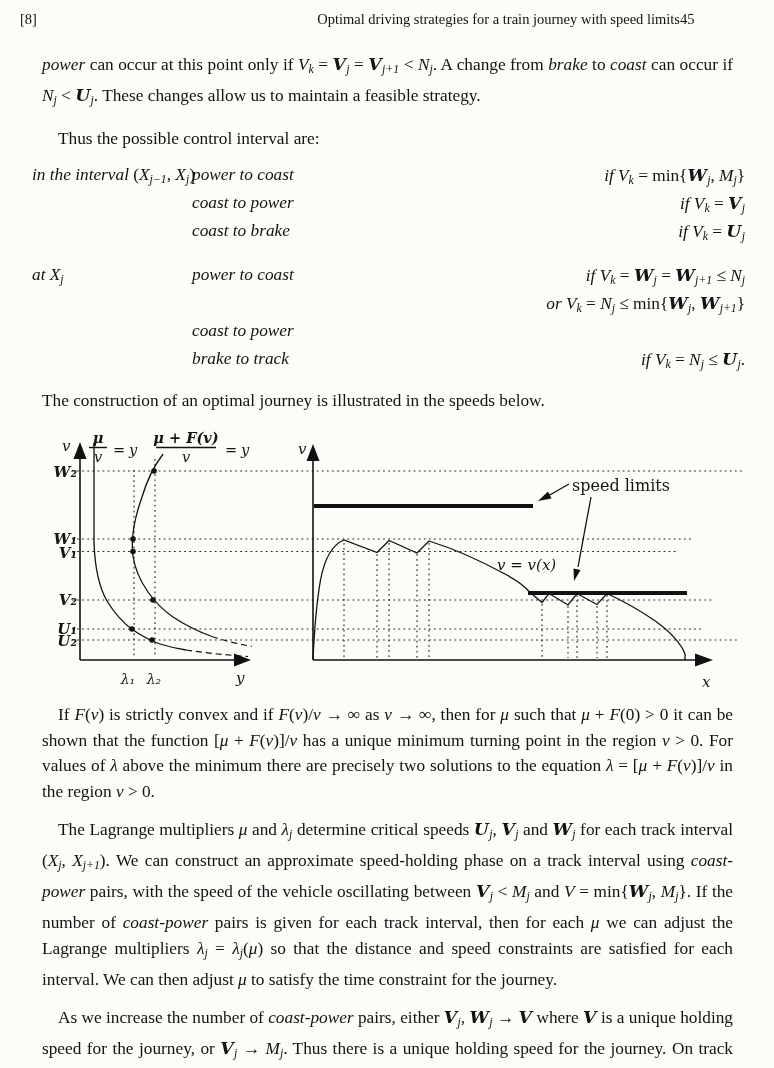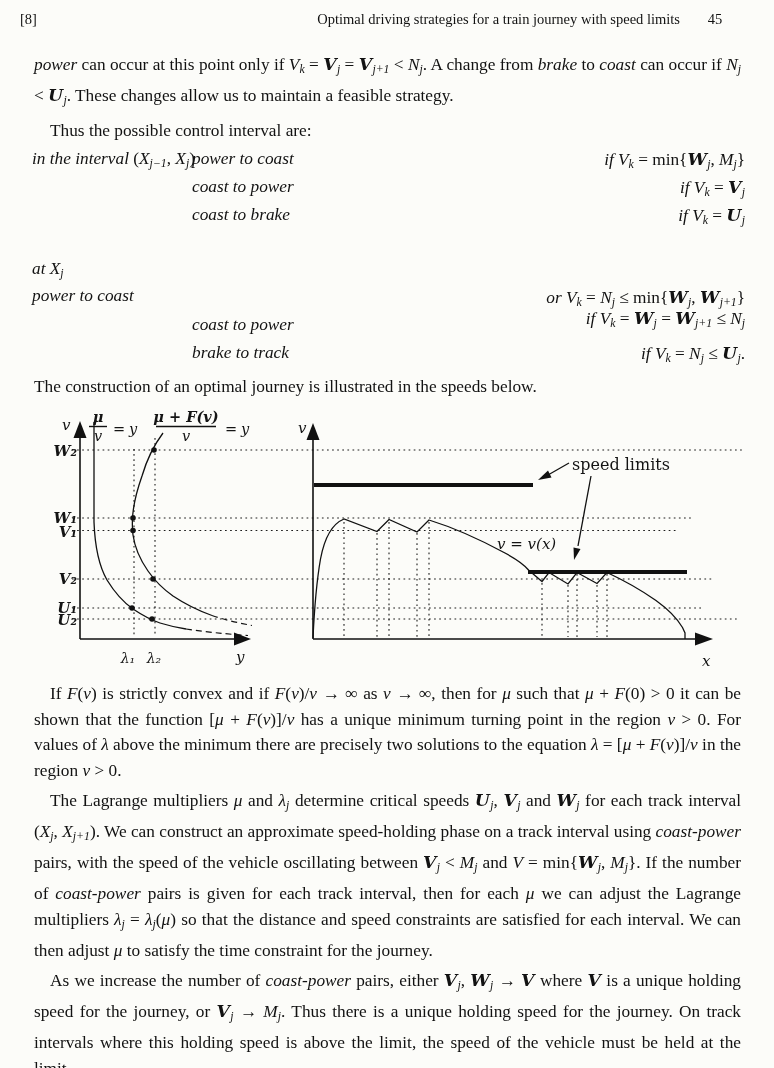--- a/index.html
+++ b/index.html
@@ -8,34 +8,34 @@
     background:#fcfcf9;color:#121212;box-sizing:border-box;
     font-family:"Liberation Serif","DejaVu Serif",serif;
     font-size:17.3px;line-height:25.8px;overflow:hidden;
   }
   .header{
     display:flex;align-items:baseline;
     padding:9px 24px 0 20px;font-size:14.5px;line-height:20px;
   }
   .header .ref{width:70px;flex:none;}
   .header .title{flex:1;text-align:right;}
-  .header .pageno{width:70px;flex:none;text-align:center;font-family:Liberation Serif, serif;}
+  .header .pageno{width:70px;flex:none;text-align:left;font-family:Liberation Serif, serif;}
   .body{padding:0 29px 0 30px;}
-  .para{margin:4px;text-align:justify;}
+  .para{margin:12px;text-align:justify;}
   .p1{margin-top:23px;}
   .indent{text-indent:16px;}
   
   .run-r{}
   .run-i{font-style:italic;}
   .run-c{font-style:italic;font-weight:700;font-family:"DejaVu Serif",serif;letter-spacing:.3px;}
   .run-u{font-style:italic;font-size:.68em;vertical-align:-0.28em;letter-spacing:0;}
   
   .ctable{margin-left:2px;margin-top:2px;}
   .crow{display:flex;line-height:22px;height:28px;white-space:nowrap;}
-  .crow.gap{margin-top:26px;flex-direction:column;}
+  .crow.gap{margin-top:16px;}
   .cc1{width:160px;flex:none;}
   .cc2{width:98px;flex:none;}
   .cc3{flex:1;text-align:right;}
   .figure{position:relative;height:268px;margin-top:5px;}
   svg text{font-family:"DejaVu Serif",serif;fill:#141414;}
   .p-after-fig{margin-top:8px;}
 </style>
 </head>
 <body>
 

